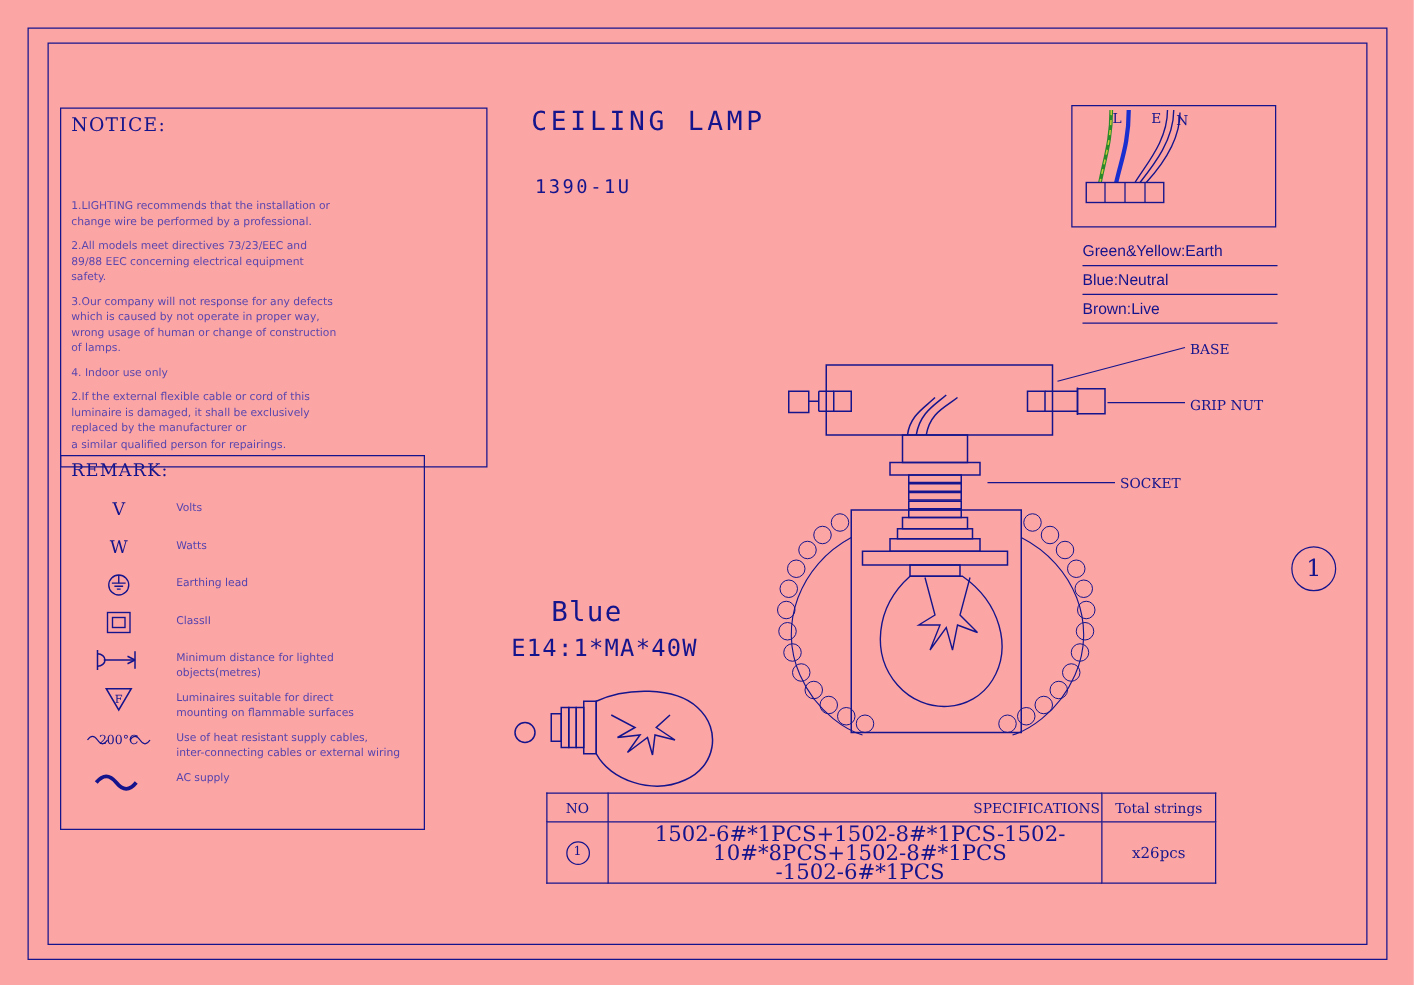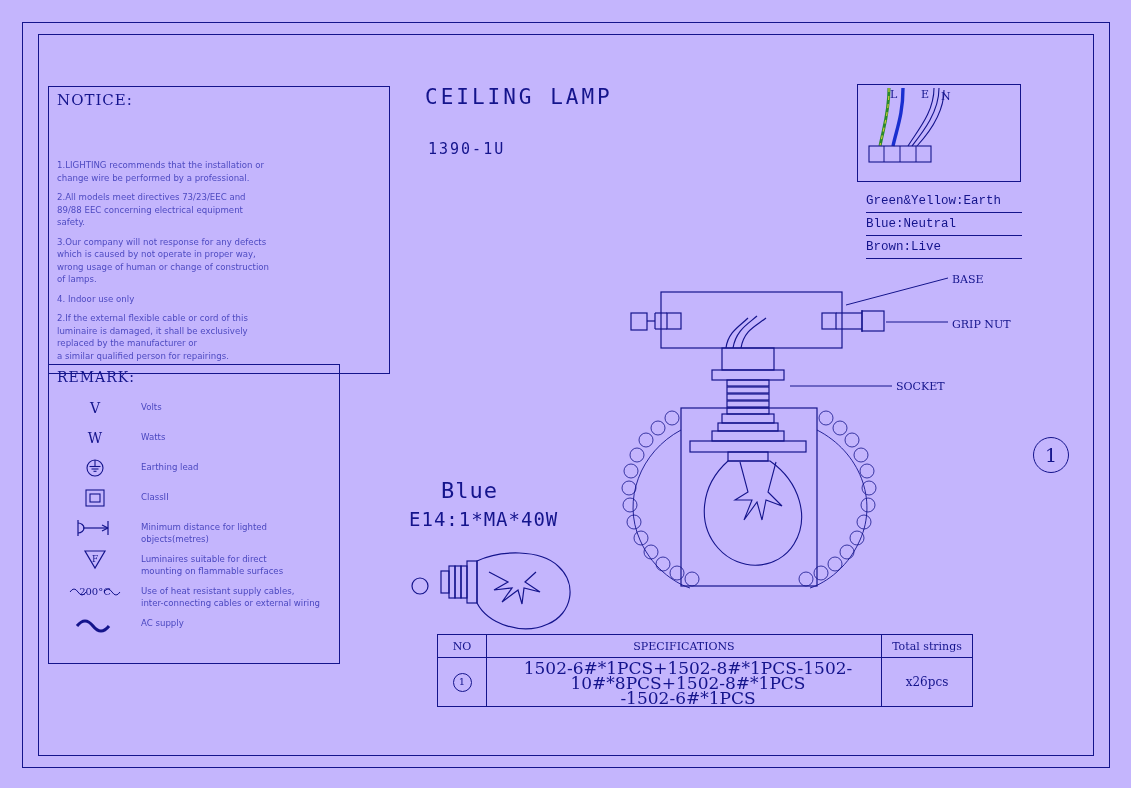--- a/index.html
+++ b/index.html
@@ -12,21 +12,21 @@
     height: 788px;
     font-family: "Liberation Serif", serif;
     color: #1a1a7a;
     overflow: hidden;
   }
   #sheet {
     position: absolute;
     left: 0; top: 0;
     width: 1131px;
     height: 788px;
-    background: #c4b5fd;
+    background: #fca5a5;
   }
   .frame-outer {
     position: absolute;
     left: 22px; top: 22px;
     width: 1086px; height: 744px;
     border: 1.5px solid #14148c;
   }
   .frame-inner {
     position: absolute;
     left: 38px; top: 34px;
@@ -152,21 +152,21 @@
     position: absolute;
     left: 857px; top: 84px;
     width: 164px; height: 98px;
     border: 1.2px solid #14148c;
     box-sizing: border-box;
   }
   .wire-legend {
     position: absolute;
     left: 866px; top: 192px;
     width: 160px;
-    font-family: Liberation Mono, monospace;
+    font-family: Liberation Sans, sans-serif;
     font-size: 12.5px;
     color: #14148c;
     line-height: 19px;
   }
   .wire-legend div {
     border-bottom: 1px solid #14148c;
     padding-bottom: 1px;
     margin-bottom: 2px;
     width: 156px;
   }
@@ -202,21 +202,21 @@
     width: 536px;
     border-collapse: collapse;
     font-family: "DejaVu Serif", serif;
     color: #14148c;
   }
   .bom td, .bom th {
     border: 1.1px solid #14148c;
     font-weight: normal;
   }
   .bom .c-no { width: 46px; text-align: center; font-size: 11px; }
-  .bom .c-spec { text-align: center; font-size: 11px; }
+  .bom .c-spec { text-align: right; font-size: 11px; }
   .bom .c-tot { width: 88px; text-align: center; font-size: 11px; }
   .bom tr.head td { height: 20px; }
   .bom tr.body td { height: 44px; }
   .bom .spec-cell {
     text-align: center;
     padding: 3px 0 0 8px;
     font-size: 17px;
     line-height: 15px;
     white-space: pre-line;
     margin-left: 38px;

